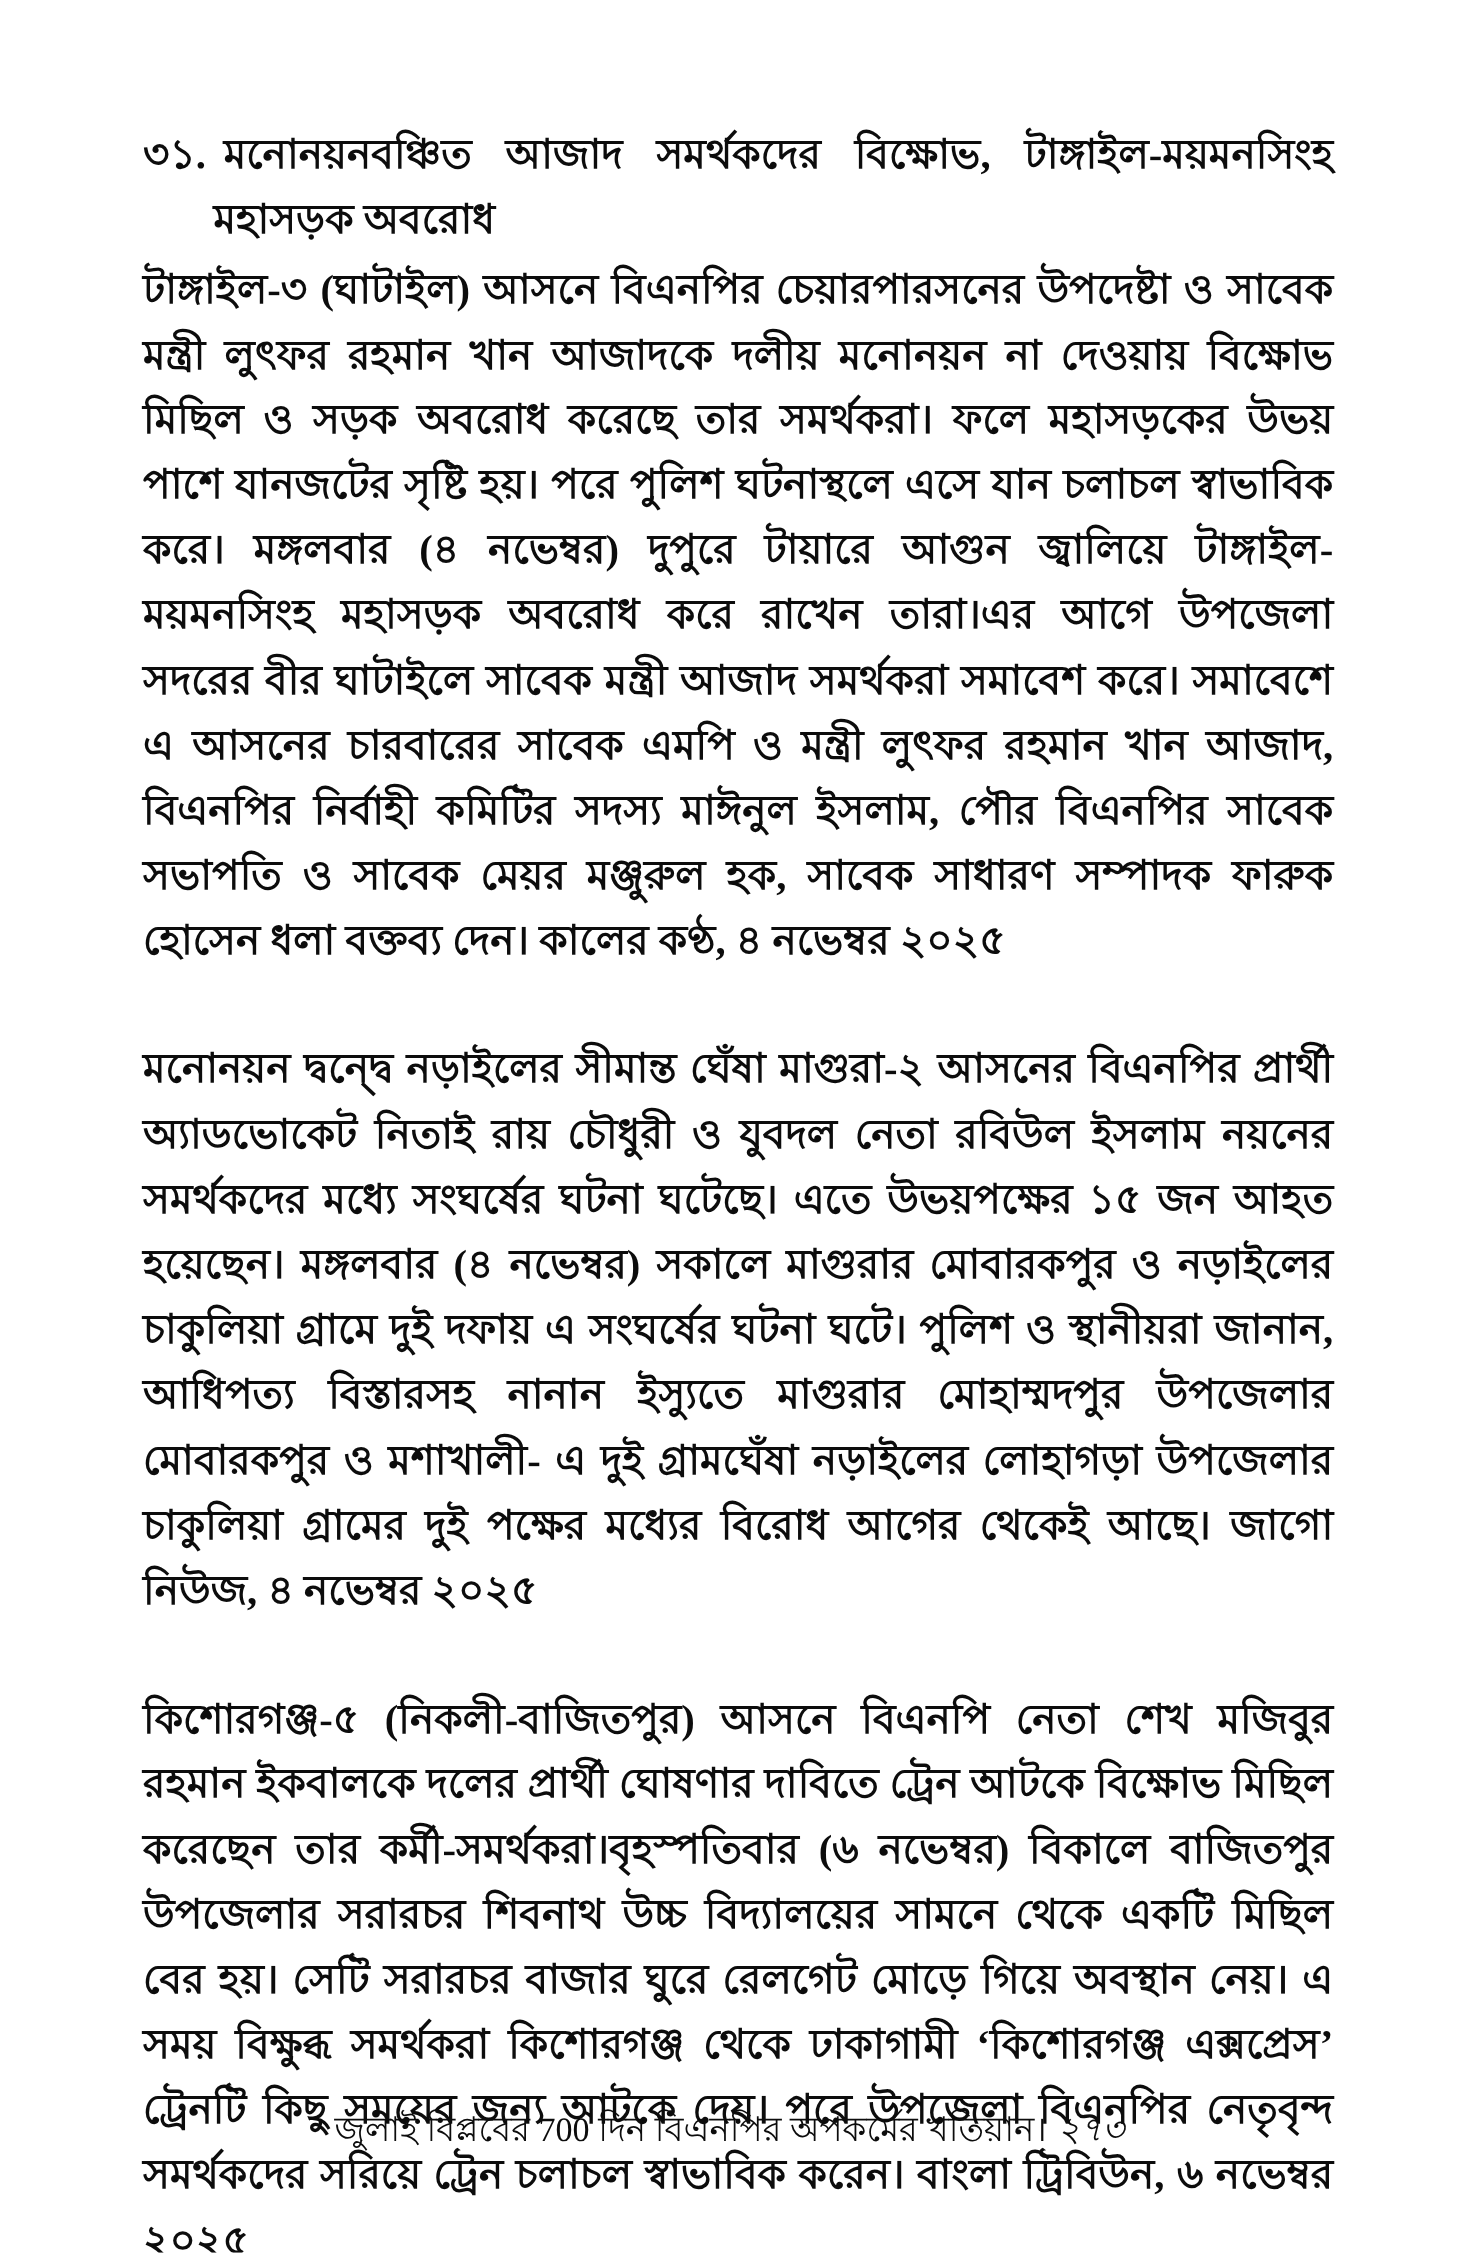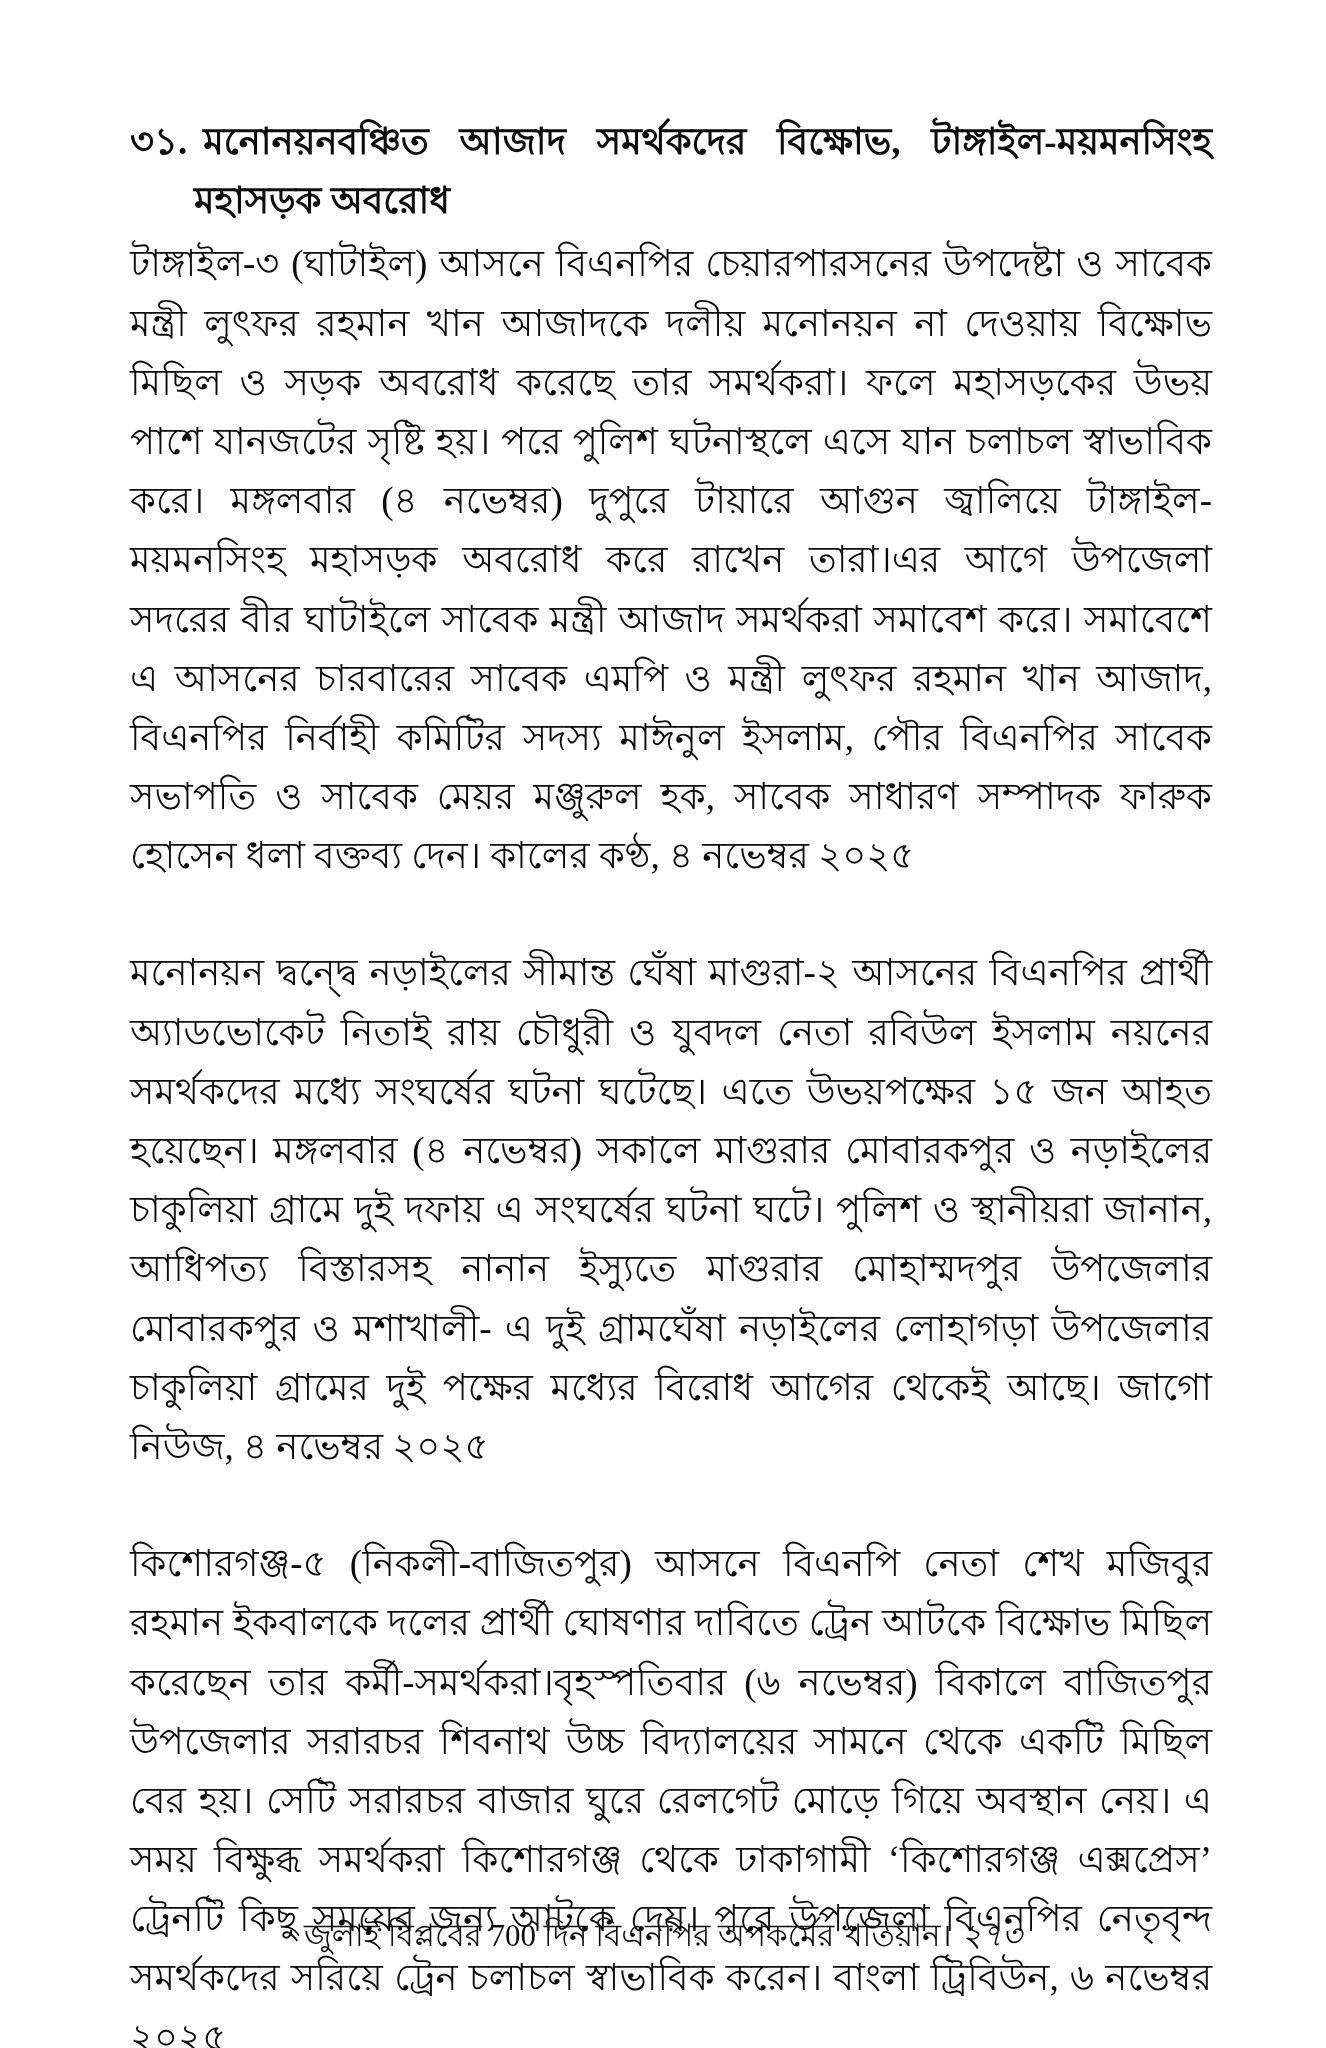--- a/index.html
+++ b/index.html
@@ -36,20 +36,21 @@
   }
   .section-number {
     margin-right: 16px;
     margin-top: 12px;
   }
   .section-body {
     margin: 4px 0 0 0;
     font-size: 37px;
     line-height: 1.60;
     text-align: justify;
+    font-weight: bold;
   }
   .footer {
     position: absolute;
     left: 0;
     bottom: 92px;
     width: 100%;
     text-align: center;
     font-size: 31px;
     line-height: 1.3;
   }

